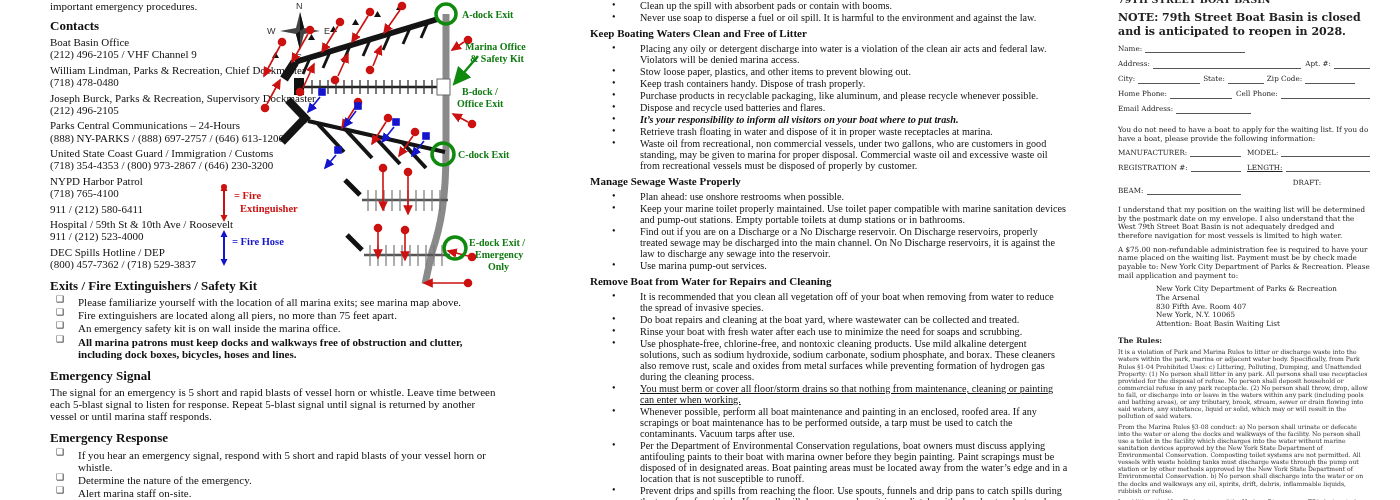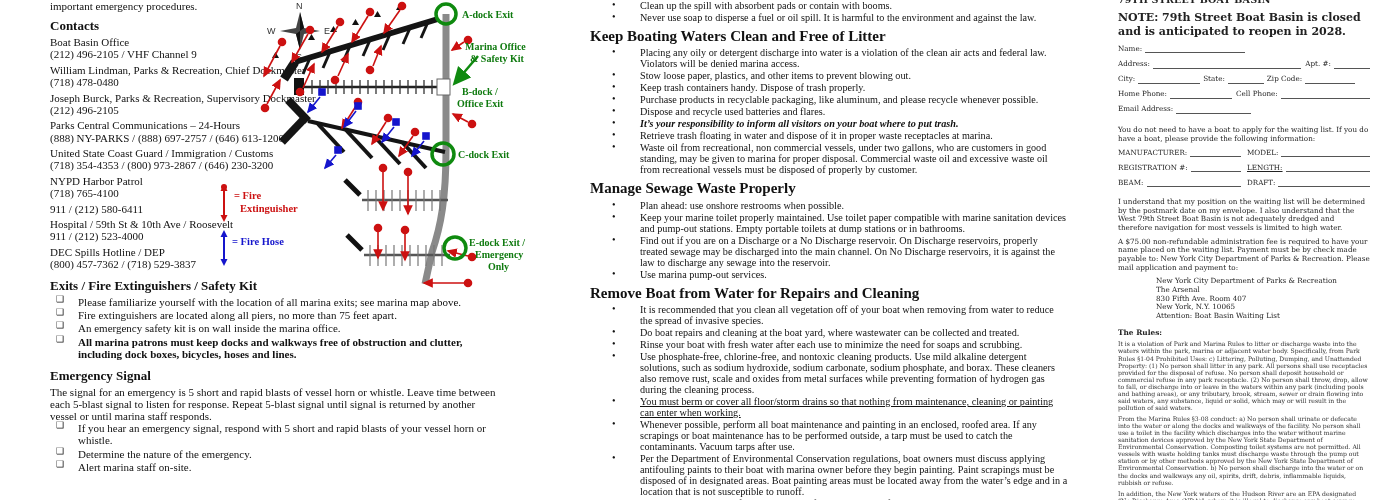--- a/index.html
+++ b/index.html
@@ -20,21 +20,21 @@
   .underline{text-decoration:underline;}
   .sigbody{margin:0;width:448px;}
   
   .map{position:absolute;left:210px;top:0;width:380px;height:320px;}
   .map text.exit{font:bold 10px "Liberation Serif",serif;fill:#0f7a0f;}
   .map text.leg-red{font:bold 10.5px "Liberation Serif",serif;fill:#cc1111;}
   .map text.leg-blue{font:bold 10.5px "Liberation Serif",serif;fill:#1515cc;}
   .map text.compass{font:9px "Liberation Sans",sans-serif;fill:#333;}
   
   .col-mid{position:absolute;left:590px;top:0;width:478px;font-size:10.2px;line-height:1.08;}
-  .col-mid h3{font-size:15px;margin:5px 0 3px 0;font-weight:bold;}
+  .col-mid h3{font-size:11px;margin:5px 0 3px 0;font-weight:bold;}
   ul.dlist{list-style:none;margin:0;padding:0;}
   ul.dlist li{position:relative;padding-left:50px;margin:0 0 1px 0;}
   ul.dlist li .g{position:absolute;left:22px;top:-1px;}
   
   .col-right{position:absolute;left:1118px;top:0;width:252px;
              font-family:"DejaVu Serif",serif;font-size:7.2px;line-height:1.2;color:#222;}
   .rtitle{font-weight:bold;font-size:9.5px;margin:-6px 0 6px 0;letter-spacing:.2px;}
   .rnote{font-weight:bold;font-size:11px;margin:0 0 7px 0;}
   .frow{display:flex;align-items:flex-end;margin:0 0 6.5px 0;white-space:nowrap;}
   .flabel{margin-right:3px;}
@@ -97,20 +97,21 @@
     <ul class="blist">
       <li><span class="g">❑</span><span>Please familiarize yourself with the location of all marina exits; see marina map above.</span></li>
       <li><span class="g">❑</span><span>Fire extinguishers are located along all piers, no more than 75 feet apart.</span></li>
       <li><span class="g">❑</span><span>An emergency safety kit is on wall inside the marina office.</span></li>
       <li><span class="g">❑</span><span class="bold">All marina patrons must keep docks and walkways free of obstruction and clutter, including dock boxes, bicycles, hoses and lines.</span></li>
     </ul>
 
     <h3>Emergency Signal</h3>
     <p class="sigbody">The signal for an emergency is 5 short and rapid blasts of vessel horn or whistle.  Leave time between each 5-blast signal to listen for response.  Repeat 5-blast signal until signal is returned by another vessel or until marina staff responds.</p>
 
+    <h3>Emergency Response</h3>
     <ul class="blist">
       <li><span class="g">❑</span><span>If you hear an emergency signal, respond with 5 short and rapid blasts of your vessel horn or whistle.</span></li>
       <li><span class="g">❑</span><span>Determine the nature of the emergency.</span></li>
       <li><span class="g">❑</span><span>Alert marina staff on-site.</span></li>
 
     </ul>
   </div>
 
   <svg class="map" viewBox="0 0 380 320">
     <defs>
@@ -460,21 +461,21 @@
       <span class="half" style="margin-left:6px;text-decoration:underline;">
           <span class="flabel">LENGTH:</span>
           <span class="fline grow"></span>
         </span>
     </div>
     <div class="frow">
       <span class="half">
           <span class="flabel">BEAM:</span>
           <span class="fline grow"></span>
         </span>
-      <span class="half" style="margin-left:6px;">
+      <span class="half" style="margin-left:6px;flex-direction:column;">
           <span class="flabel">DRAFT:</span>
           <span class="fline grow"></span>
         </span>
     </div>
 
     <div class="gap4"></div>
     <p class="rpara">I understand that my position on the waiting list will be determined by the postmark date on my envelope. I also understand that the West 79th Street Boat Basin is not adequately dredged and therefore navigation for most vessels is limited to high water.</p>
     <p class="rpara">A $75.00 non-refundable administration fee is required to have your name placed on the waiting list.  Payment must be by check made payable to: New York City Department of Parks &amp; Recreation.  Please mail application and payment to:</p>
 
     <div class="addr">

